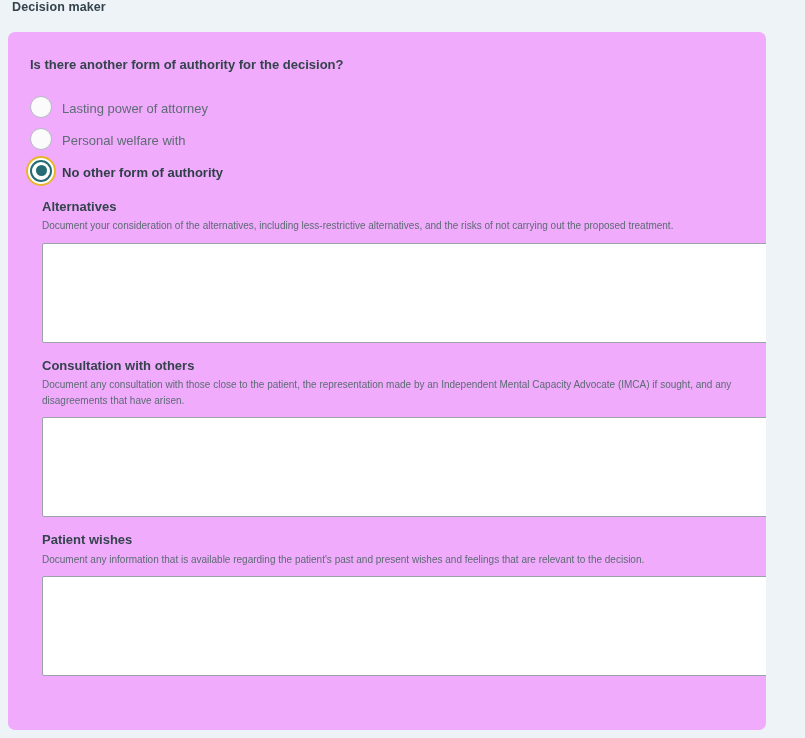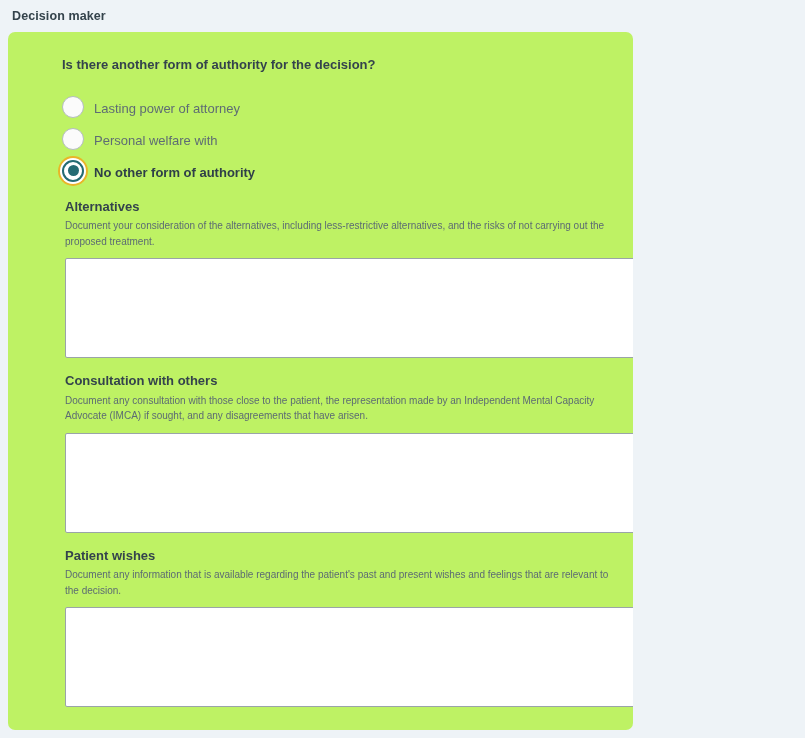--- a/index.html
+++ b/index.html
@@ -24,43 +24,42 @@
   }
 
   
   .page-header {
     position: absolute;
     left: 0;
     top: 0;
     width: 805px;
     height: 32px;
     display: flex;
-    align-items: center;
+    align-items: flex-start;
     padding-left: 12px;
     box-sizing: border-box;
   }
   .page-title {
     font-size: 12.5px;
     font-weight: bold;
     color: #34434c;
     letter-spacing: 0.1px;
   }
 
   
   .card {
     position: absolute;
     left: 8px;
     top: 32px;
-    width: 625px;
+    width: 758px;
     height: 698px;
-    background: #bef264;
+    background: #f0abfc;
     border-radius: 7px;
     box-sizing: border-box;
     overflow: hidden;
-    padding-left: 32px;
   }
 
   .card-inner {
     padding: 24px 22px 0 22px;
   }
 
   
   .question-heading {
     font-size: 13px;
     font-weight: bold;
@@ -112,21 +111,21 @@
     color: #5e6c74;
     line-height: 1.3;
   }
   .radio-row.selected .radio-label {
     color: #2f3f48;
     font-weight: bold;
   }
 
   
   .field-block {
-    margin: 0 0 14px 3px;
+    margin: 0 0 14px 12px;
   }
   .field-label {
     font-size: 13px;
     font-weight: bold;
     color: #34434c;
     margin: 0 0 3px 0;
     line-height: 1.35;
   }
   .field-hint {
     font-size: 10px;

